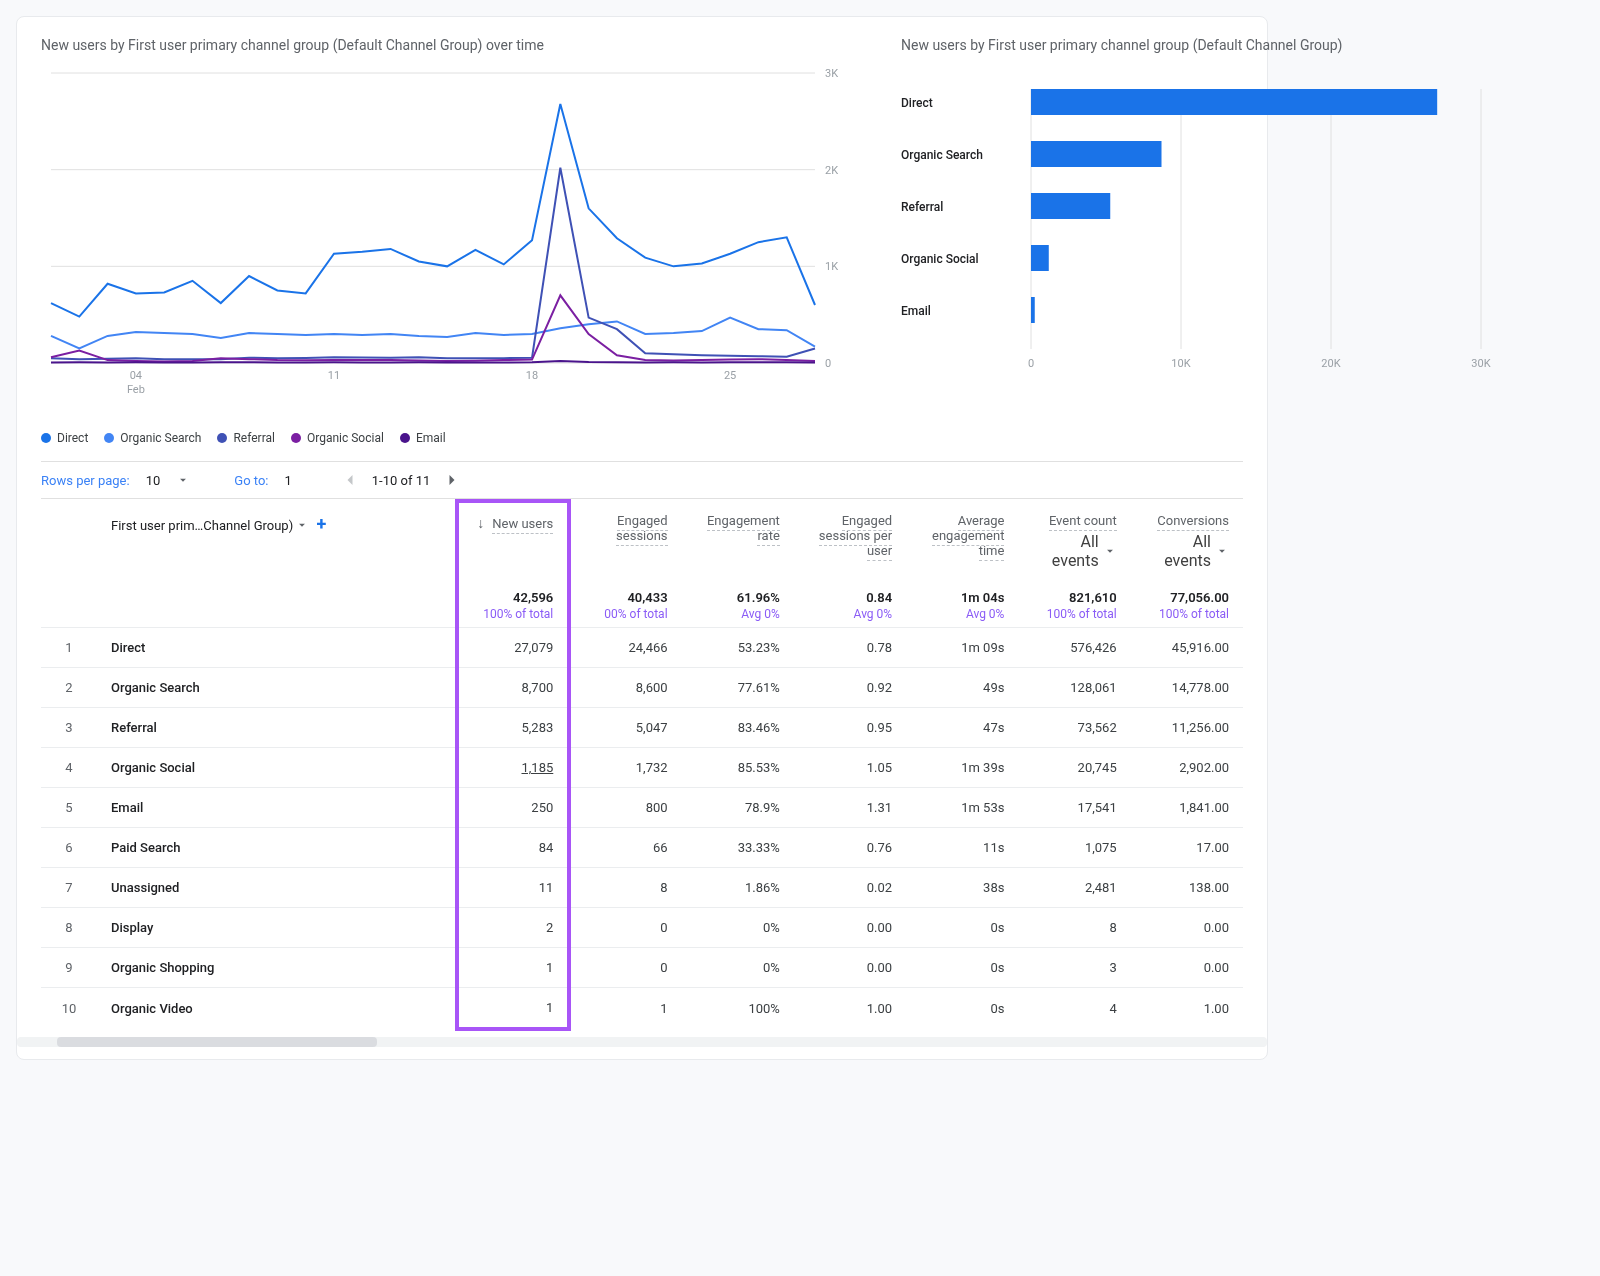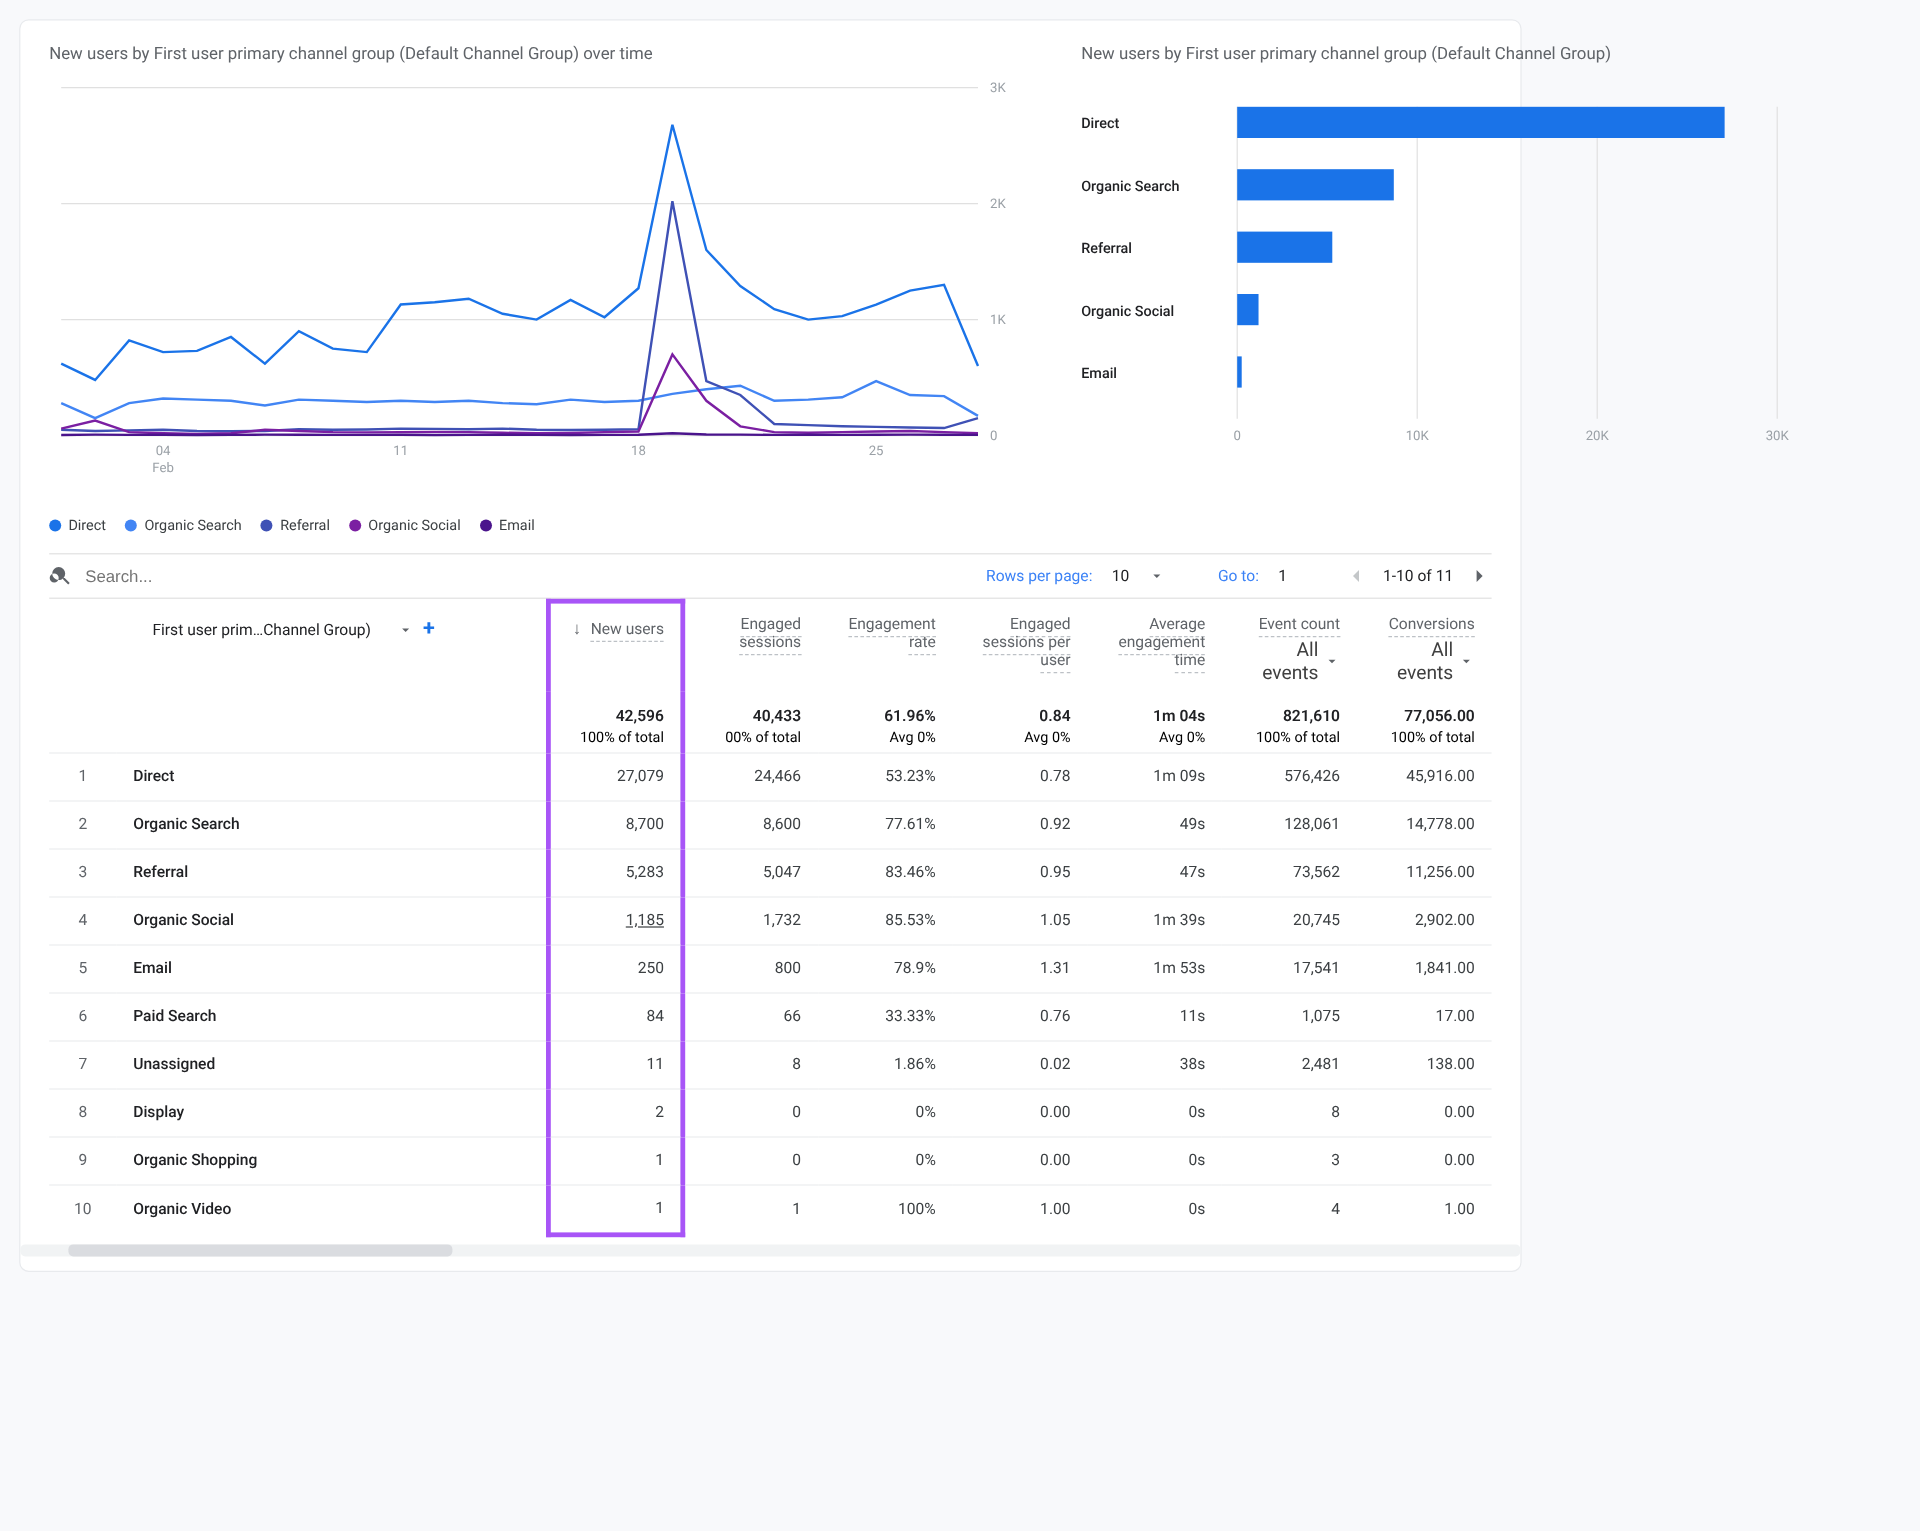--- a/index.html
+++ b/index.html
@@ -48,29 +48,29 @@
   table.rep { width:100%; border-collapse:collapse; table-layout:fixed;}
   table.rep th, table.rep td { font-size:13px; }
   table.rep thead th {
     color:#5f6368; font-weight:400; text-align:right; vertical-align:top;
     padding:12px 14px 6px 14px;
   }
   table.rep thead th .u { border-bottom:1px dashed #bdc1c6; padding-bottom:2px;}
   table.rep thead th.dim { text-align:left;}
   .sub-dd { font-size:16px; color:#404040; display:inline-flex; align-items:center; gap:4px; margin-top:4px;}
   .tot-row td { padding:14px 14px 6px 14px; text-align:right; font-weight:600; color:#202124;}
-  .tot-row td .sub { font-weight:400; color:#000000; font-size:12px; display:block; margin-top:2px;}
+  .tot-row td .sub { font-weight:400; color:#8b5cf6; font-size:12px; display:block; margin-top:2px;}
   .tot-row td.dim { text-align:left;}
   table.rep tbody.data tr { border-top:1px solid #ebedef;}
   table.rep tbody.data td { padding:12px 14px; text-align:right; color:#3c4043;}
   table.rep tbody.data td.idx { text-align:center; width:56px; color:#5f6368;}
   table.rep tbody.data td.name { text-align:left; color:#202124; font-weight:500;}
   .hl { outline: 4px solid #a855f7; outline-offset:-2px;}
   .dim-label { color:#202124; text-align:left; display:inline;}
-  .dim-dd { display:inline-flex; align-items:flex-start; gap:22px;margin-left:16px;}
+  .dim-dd { display:inline-flex; align-items:flex-start; gap:2px;}
   .plus { color:#1a73e8; font-weight:700; font-size:18px; padding:0 4px;}
   .sort-arrow { font-size:14px; color:#5f6368; padding-right:8px;}
   .scrollbar-track { height:10px; background:#f1f3f4; margin: 6px -24px 0 -24px; border-radius:4px; position:relative;}
   .scrollbar-thumb { position:absolute; left:40px; width:320px; top:0; bottom:0; background:#dadce0; border-radius:4px;}
 </style>
 </head>
 <body>
 
 <div class="card">
 
@@ -141,28 +141,20 @@
           <rect x="130" y="130" width="79.245" height="26" fill="#1a73e8"></rect>
           <text class="bar-cat" x="0" y="200">Organic Social</text>
           <rect x="130" y="182" width="17.775000000000006" height="26" fill="#1a73e8"></rect>
           <text class="bar-cat" x="0" y="252">Email</text>
           <rect x="130" y="234" width="3.75" height="26" fill="#1a73e8"></rect>
         </svg>
     </div>
   </div>
 
   <div class="toolbar">
-    <div class="search-wrap">
-      <span class="search-icon">
-        <svg viewBox="0 0 24 24">
-            <path d="M15.5 14h-.79l-.28-.27A6.471 6.471 0 0016 9.5 6.5 6.5 0 109.5 16c1.61 0 3.09-.59 4.23-1.57l.27.28v.79l5 5 1.5-1.5-5-5zM9.5 14A4.5 4.5 0 115 9.5 4.5 4.5 0 019.5 14z"></path>
-          </svg>
-      </span>
-      <input class="search-input" placeholder="Search..." style="">
-    </div>
     <span class="tb-text">Rows per page:</span>
     <span class="tb-val" style="display:inline-flex;align-items:center;gap:4px;">10</span>
     <svg class="dd-caret" viewBox="0 0 24 24">
         <path d="M7 10l5 5 5-5z"></path>
       </svg>
     <span style="width:20px;"></span>
     <span class="tb-text">Go to:</span>
     <span class="tb-val">1</span>
     <span style="width:20px;"></span>
     <svg class="chev dis" viewBox="0 0 24 24">

